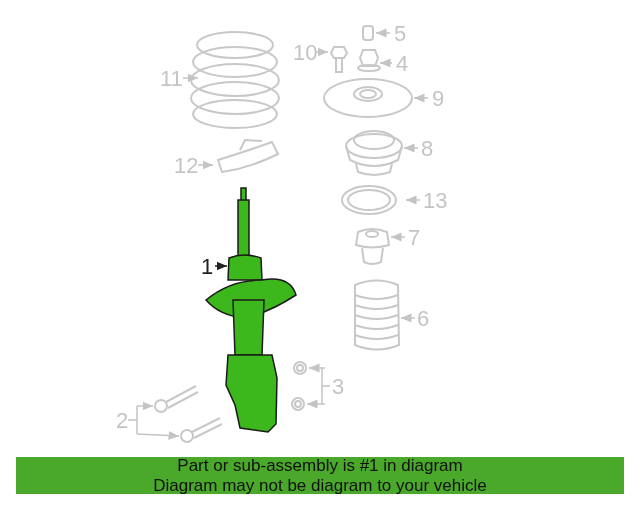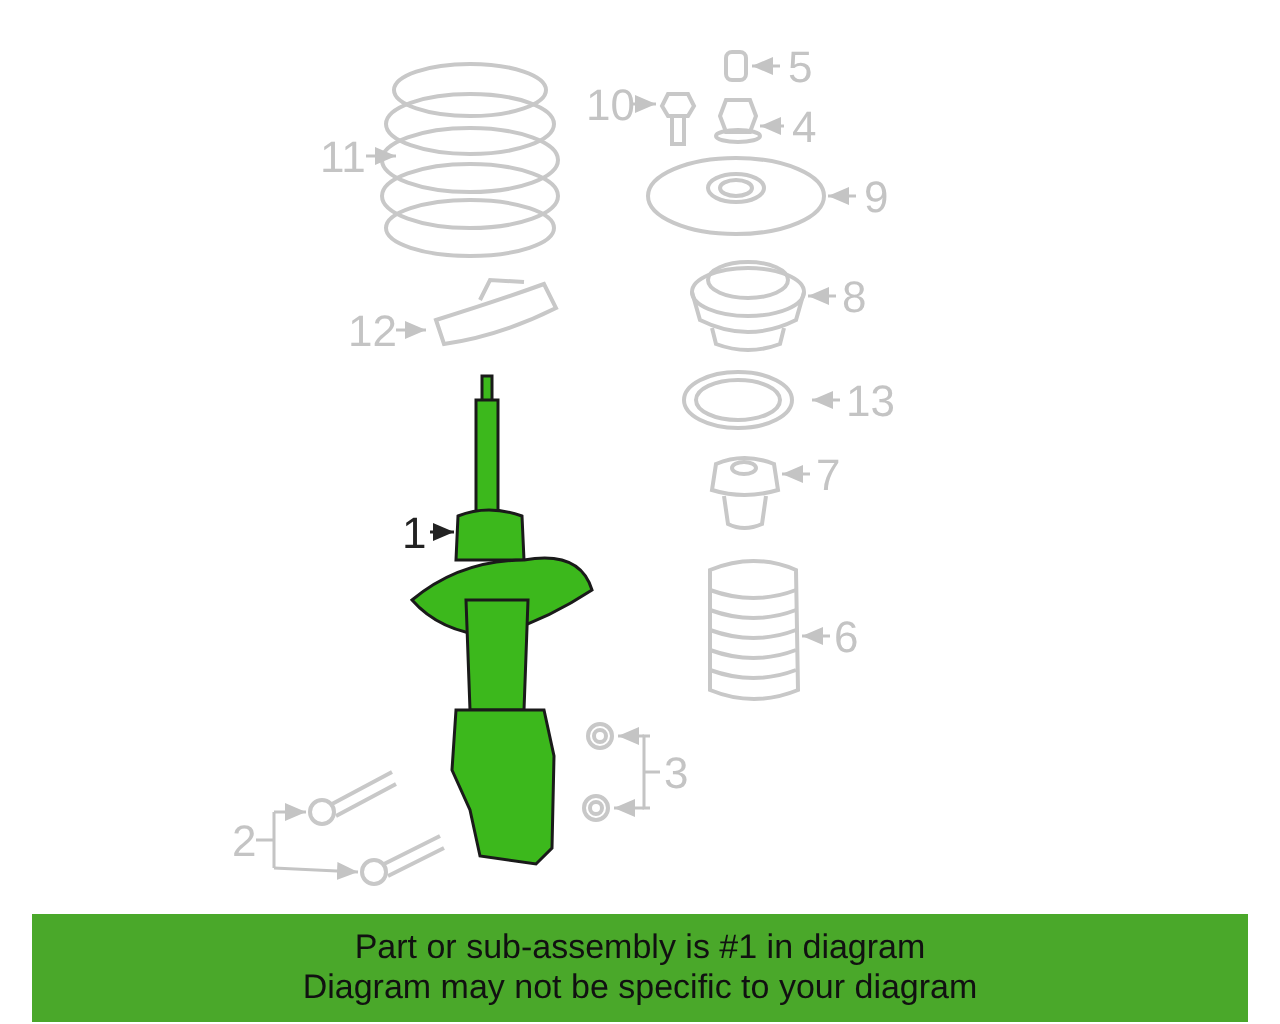--- a/index.html
+++ b/index.html
@@ -1,20 +1,20 @@
 <!DOCTYPE html>
 <html><head>
 <meta charset="utf-8">
 <style>
   html,body{margin:0;padding:0;background:#fff;}
   body{width:640px;height:512px;position:relative;overflow:hidden;font-family:"Liberation Sans",sans-serif;}
   #diagram{position:absolute;left:0;top:0;width:640px;height:456px;}
   .callout{font-family:"Liberation Sans",sans-serif;font-size:22px;fill:#c4c4c4;}
   .callout-main{fill:#222;}
-  #banner{position:absolute;left:16px;top:457px;width:608px;height:54px;background:#4aa82a;
+  #banner{position:absolute;left:16px;top:457px;width:608px;height:37px;background:#4aa82a;
     display:flex;flex-direction:column;align-items:center;justify-content:center;
     color:#111;font-size:17px;line-height:20px;text-align:center;}
 </style>
 </head>
 <body>
 
 <svg id="diagram" viewBox="0 0 640 456" xmlns="http://www.w3.org/2000/svg">
   <defs>
     <marker id="ag" markerWidth="8" markerHeight="8" refX="7" refY="4" orient="auto">
         <path d="M0,1 L7,4 L0,7 z" fill="#c4c4c4"></path>
@@ -134,14 +134,14 @@
     <path d="M206,300 Q230,280 262,280 Q290,275 296,295 Q270,312 245,318 Q220,316 206,300 Z"></path>
     <path d="M233,300 L235,355 L262,355 L264,300 Z"></path>
     <path d="M228,355 L272,355 L277,378 L276,424 L268,432 L240,428 L235,405 L226,385 Z"></path>
   </g>
   <line x1="215" y1="266" x2="227" y2="266" stroke="#222" stroke-width="1.5" marker-end="url(#ab)"></line>
   <text class="callout callout-main" x="201" y="274">1</text>
 </svg>
 
 <div id="banner">
   <div>Part or sub-assembly is #1 in diagram</div>
-  <div>Diagram may not be specific to your diagram</div>
+  <div>Diagram may not be diagram to your vehicle</div>
 </div>
 
 </body></html>

